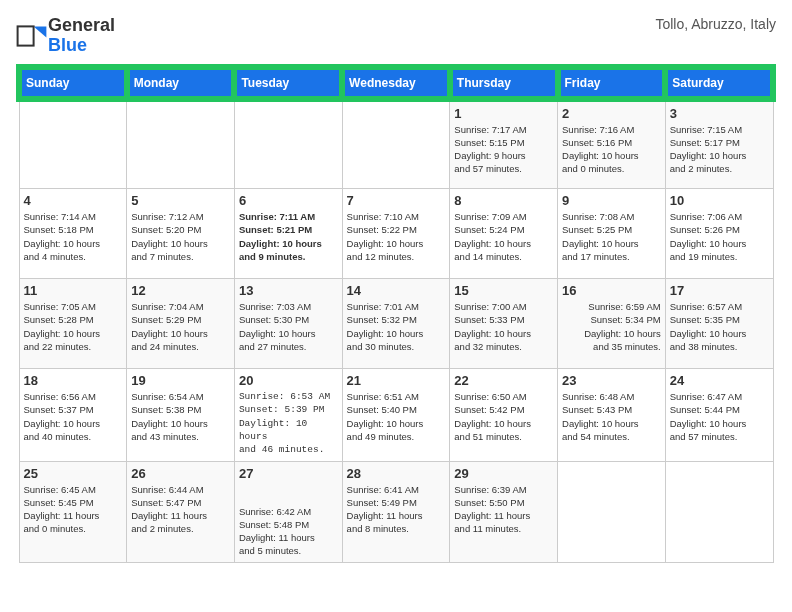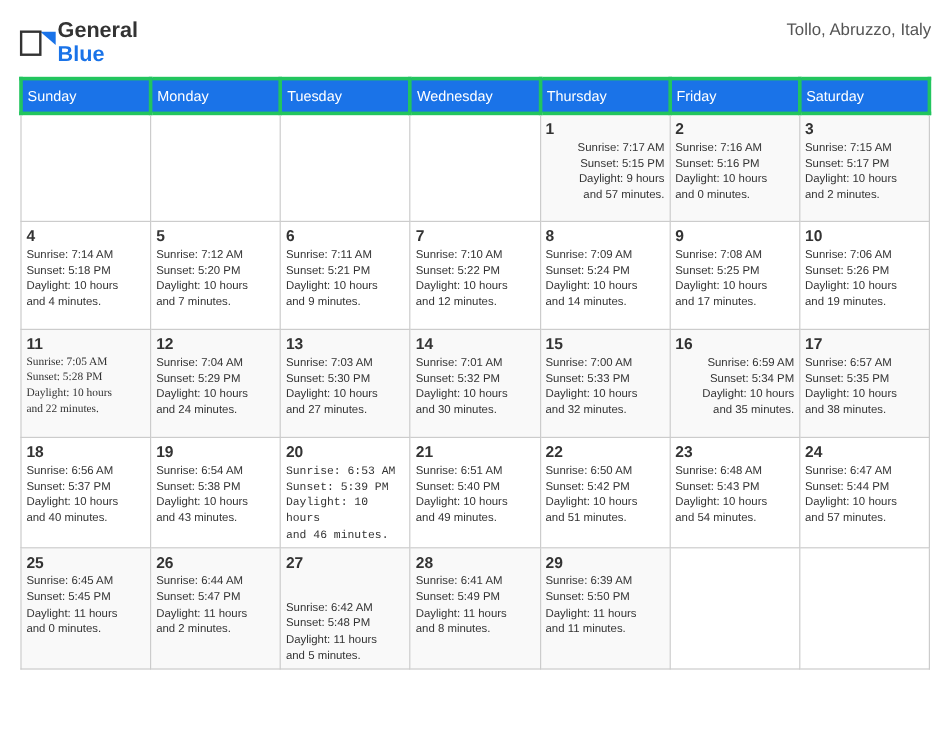--- a/index.html
+++ b/index.html
@@ -49,24 +49,24 @@
       width: 100%;
       border-collapse: collapse;
       table-layout: fixed;
     }
     thead tr {
       background-color: #1a73e8;
     }
     thead th {
       color: #fff;
       font-size: 12px;
-      font-weight: normal;
+      font-weight: bold;
       padding: 6px 4px;
       text-align: left;
-      border: 3px solid #22c55e;
+      border: 6px solid #22c55e;
     }
     tbody td {
       border: 1px solid #ccc;
       vertical-align: top;
       padding: 4px;
       height: 90px;
       font-size: 10px;
       color: #333;
     }
     .day-number {
@@ -124,21 +124,21 @@
       </tr>
   </thead>
   <tbody id="calendar-body">
   <tr>
         <td class="empty-cell"></td>
         <td class="empty-cell"></td>
         <td class="empty-cell"></td>
         <td class="empty-cell"></td>
         <td>
           <div class="day-number">1</div>
-          <div class="day-info" style="white-space: pre-line; text-align: right;">Sunrise: 7:17 AM
+          <div class="day-info" style="white-space: pre-line;">Sunrise: 7:17 AM
 Sunset: 5:15 PM
 Daylight: 9 hours
 and 57 minutes.</div>
         </td>
         <td>
           <div class="day-number">2</div>
           <div class="day-info" style="white-space: pre-line;">Sunrise: 7:16 AM
 Sunset: 5:16 PM
 Daylight: 10 hours
 and 0 minutes.</div>
@@ -161,21 +161,21 @@
         </td>
         <td>
           <div class="day-number">5</div>
           <div class="day-info" style="white-space: pre-line;">Sunrise: 7:12 AM
 Sunset: 5:20 PM
 Daylight: 10 hours
 and 7 minutes.</div>
         </td>
         <td>
           <div class="day-number">6</div>
-          <div class="day-info" style="white-space: pre-line;">Sunrise: 7:11 AM
+          <div class="day-info" style="white-space: pre-line; font-weight: bold;">Sunrise: 7:11 AM
 Sunset: 5:21 PM
 Daylight: 10 hours
 and 9 minutes.</div>
         </td>
         <td>
           <div class="day-number">7</div>
           <div class="day-info" style="white-space: pre-line;">Sunrise: 7:10 AM
 Sunset: 5:22 PM
 Daylight: 10 hours
 and 12 minutes.</div>
@@ -198,21 +198,21 @@
           <div class="day-number">10</div>
           <div class="day-info" style="white-space: pre-line;">Sunrise: 7:06 AM
 Sunset: 5:26 PM
 Daylight: 10 hours
 and 19 minutes.</div>
         </td>
       </tr>
       <tr>
         <td>
           <div class="day-number">11</div>
-          <div class="day-info" style="white-space: pre-line; font-family: Liberation Serif, serif;">Sunrise: 7:05 AM
+          <div class="day-info" style="white-space: pre-line;">Sunrise: 7:05 AM
 Sunset: 5:28 PM
 Daylight: 10 hours
 and 22 minutes.</div>
         </td>
         <td>
           <div class="day-number">12</div>
           <div class="day-info" style="white-space: pre-line;">Sunrise: 7:04 AM
 Sunset: 5:29 PM
 Daylight: 10 hours
 and 24 minutes.</div>

